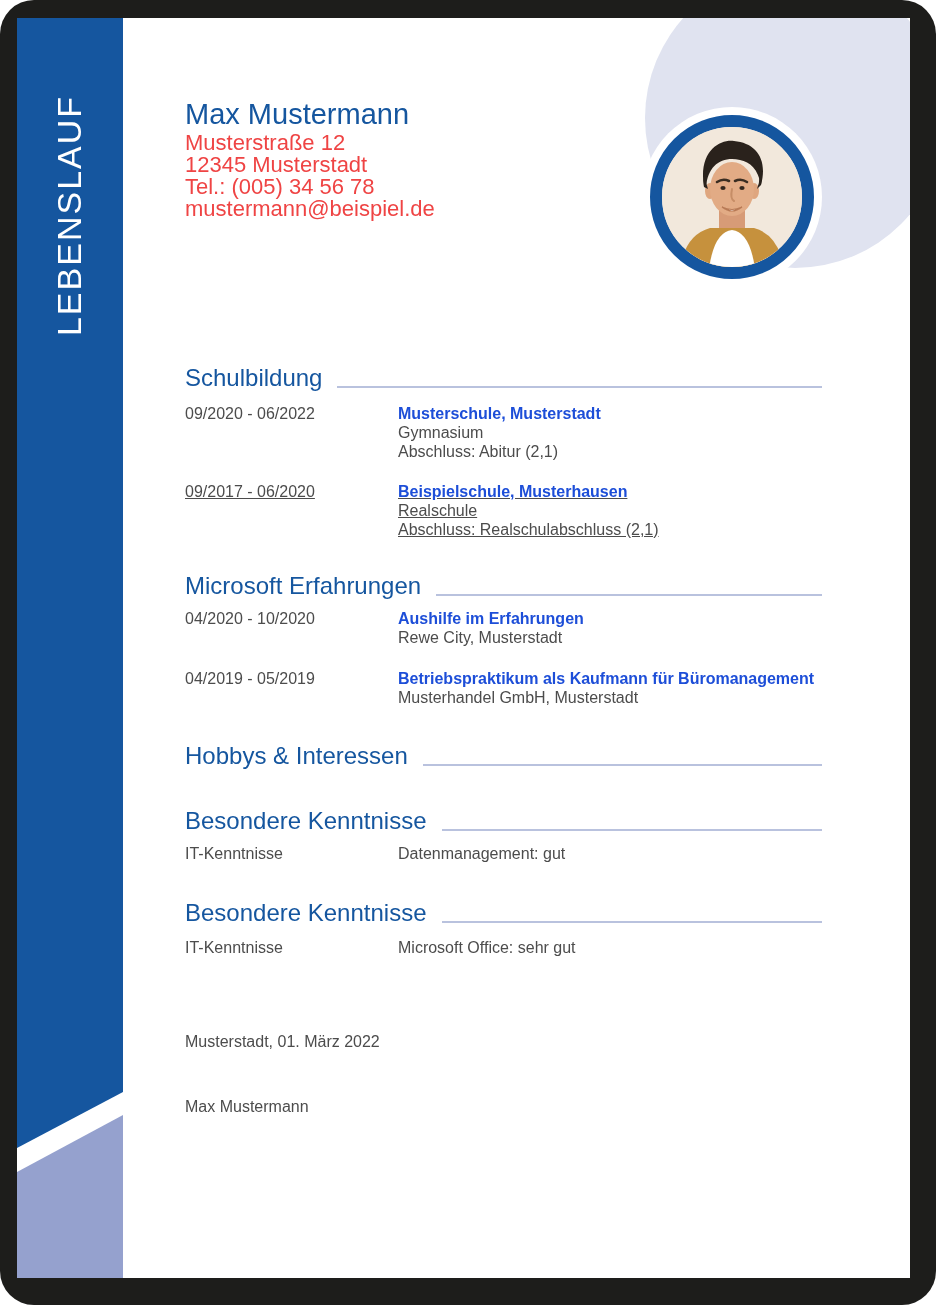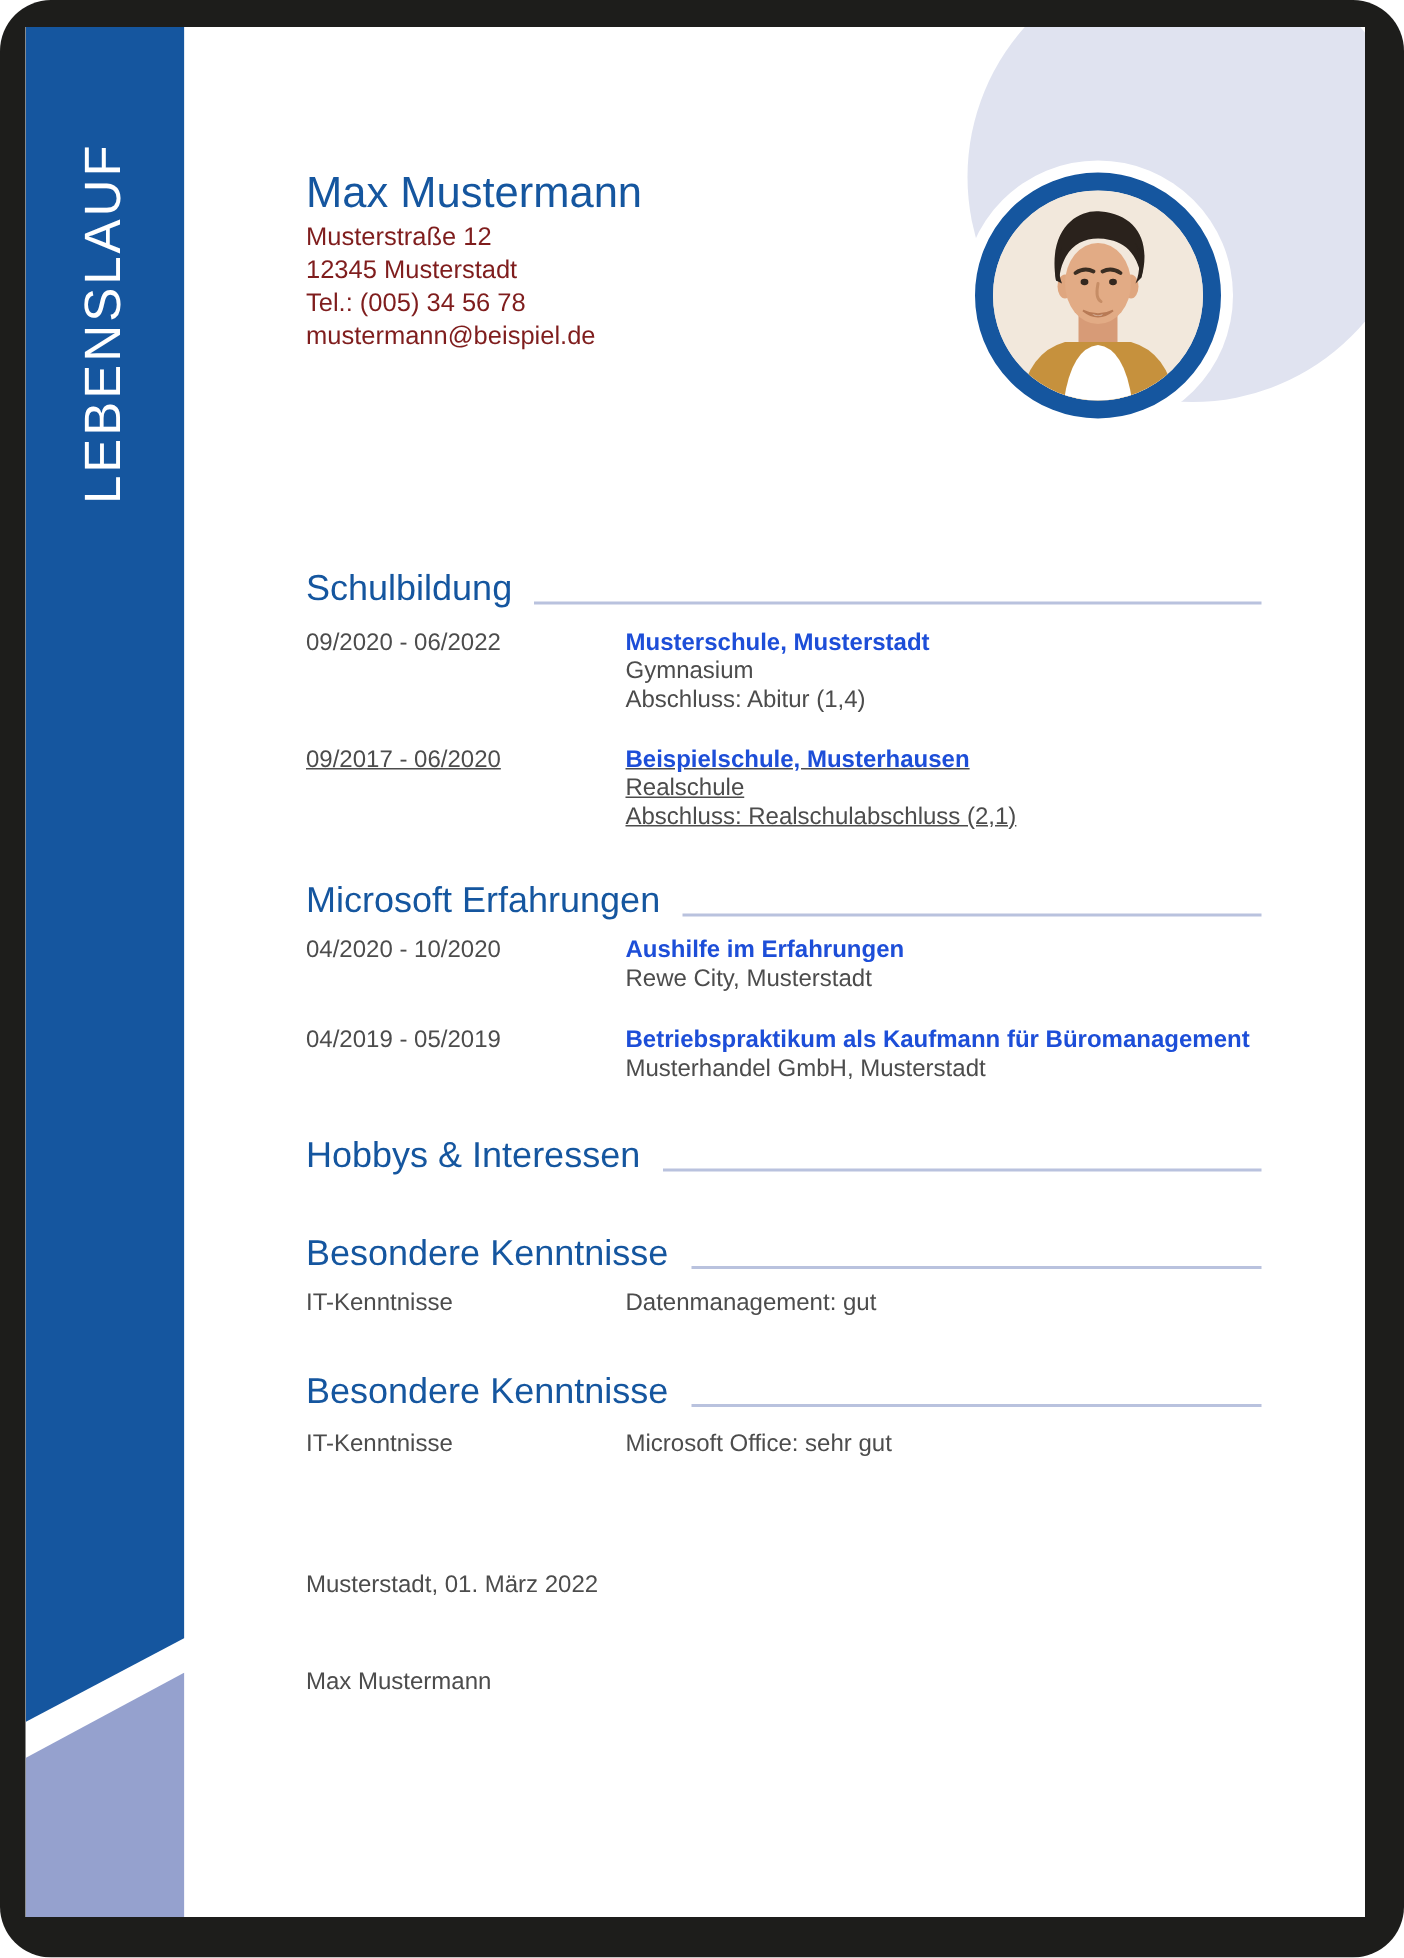--- a/index.html
+++ b/index.html
@@ -49,23 +49,23 @@
   }
   .photo {
     position:absolute; left:633px; top:97px;
     width:164px; height:164px; border-radius:50%;
     border:12px solid var(--accent,#15569f);
     box-shadow:0 0 0 8px #ffffff;
     overflow:hidden; background:#f2e8dc;
   }
   .photo svg { display:block; width:100%; height:100%; }
   
-  .content { position:absolute; left:187px; top:0; width:637px;margin-top:15px; }
+  .content { position:absolute; left:168px; top:0; width:637px; }
   .name { margin-top:78px; font-size:29px; line-height:36px; color:var(--accent,#15569f); font-weight:400; }
-  .contact { font-size:17px; line-height:22px; color:#7f1d1d; }
+  .contact { font-size:22px; line-height:22px; color:#ef4444; }
   .heading { display:flex; align-items:flex-start; height:30px; }
   .heading .h-text { font-size:24px; line-height:30px; color:var(--accent,#15569f); font-weight:400; white-space:nowrap; }
   .heading .rule { flex:1; height:2px; background:var(--rule,#b9c2de); margin-left:15px; margin-top:23px; }
   .row { display:flex; font-size:16px; line-height:19px; color:#4c4c4c; }
   .row .col-date { width:213px; flex:none; }
   .row .col-body { flex:1; }
   .entry-title { font-weight:700; color:#1d4ed8; white-space:nowrap; }
   .m-h1 { margin-top:143px; }
   .m-e1 { margin-top:11px; }
   .m-e2 { margin-top:21px;text-decoration:underline; }
@@ -133,21 +133,21 @@
 
       <div class="heading m-h1">
         <span class="h-text">Schulbildung</span>
         <span class="rule"></span>
       </div>
       <div class="row m-e1">
         <div class="col-date">09/2020 - 06/2022</div>
         <div class="col-body">
           <div class="entry-title">Musterschule, Musterstadt</div>
           <div>Gymnasium</div>
-          <div>Abschluss: Abitur (1,4)</div>
+          <div>Abschluss: Abitur (2,1)</div>
         </div>
       </div>
       <div class="row m-e2">
         <div class="col-date">09/2017 - 06/2020</div>
         <div class="col-body">
           <div class="entry-title">Beispielschule, Musterhausen</div>
           <div>Realschule</div>
           <div>Abschluss: Realschulabschluss (2,1)</div>
         </div>
       </div>

